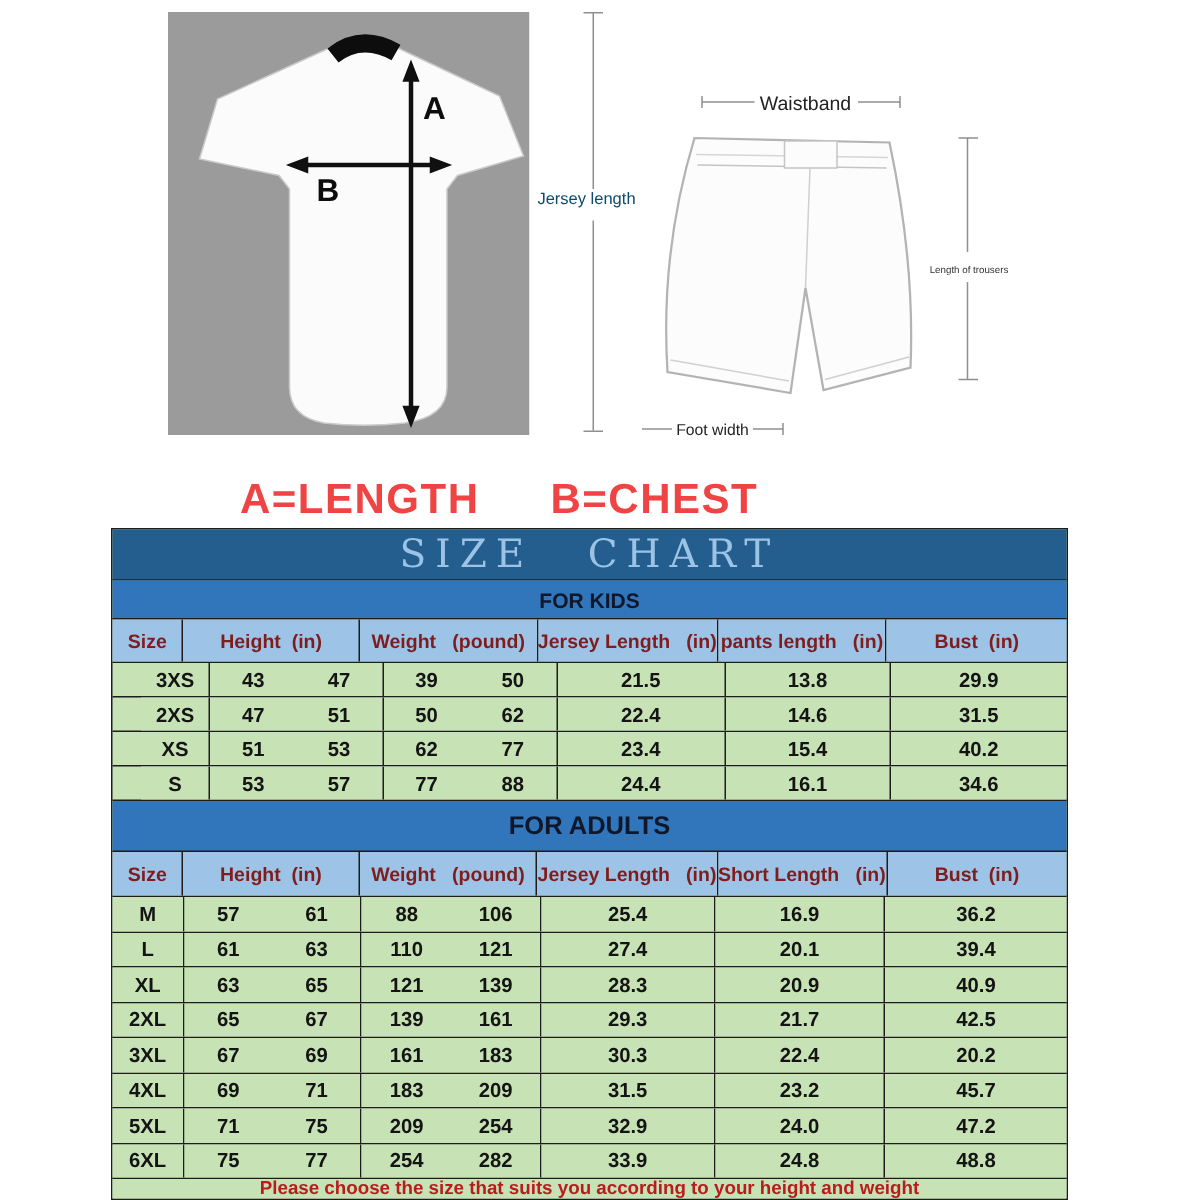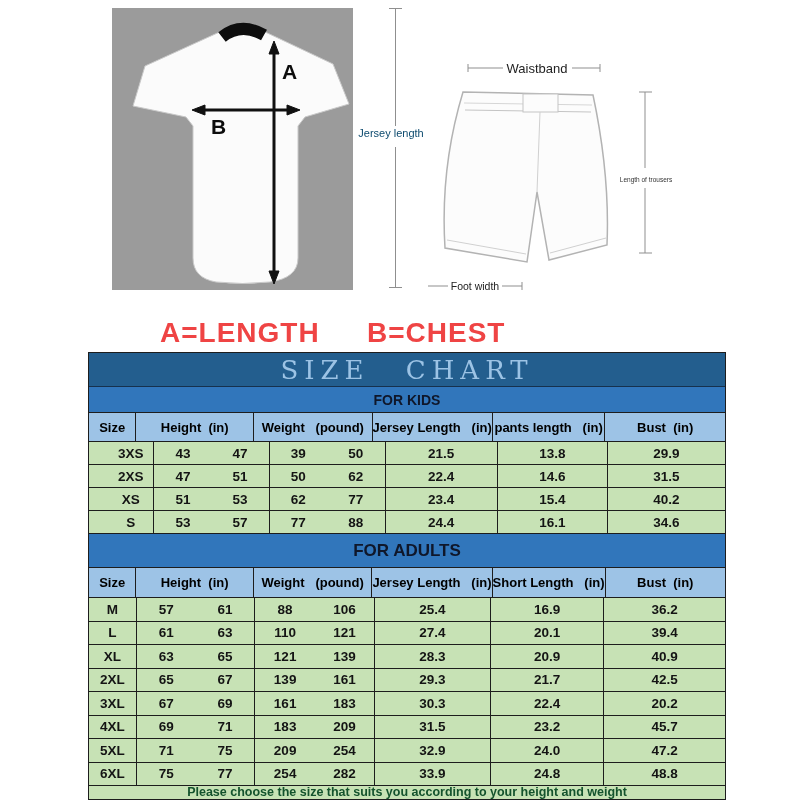--- a/index.html
+++ b/index.html
@@ -22,21 +22,21 @@
   
   .legend-a, .legend-b {
     position:absolute; top:317px; font-size:28px; font-weight:bold;
     color:#ef4444; letter-spacing:1px; white-space:nowrap;
   }
   .legend-a { left:160px; }
   .legend-b { left:367px; }
 
   
   .size-table {
-    position:absolute; left:88px; top:352px; width:638px; height:448px;
+    position:absolute; left:74px; top:352px; width:638px; height:448px;
     border:1px solid #1d1d1d; box-sizing:border-box; background:#c7e2b5;
   }
   .banner-title {
     height:34px; box-sizing:border-box; border-bottom:1px solid #16314d;
     background:#235e8e; color:#9cc3e5;
     font-family:"DejaVu Serif", serif; font-size:26px;
     letter-spacing:6px; word-spacing:22px;
     display:flex; align-items:center; justify-content:center;
   }
   .banner-section {
@@ -44,32 +44,32 @@
     background:#3176bb; color:#0f172a; font-weight:bold;
     display:flex; align-items:center; justify-content:center;
   }
   .banner-kids   { height:26px; font-size:14px; }
   .banner-adults { height:34px; font-size:17px; }
 
   .trow { display:grid; grid-template-columns:48fr 119fr 120fr 116fr 114fr 121fr;
           box-sizing:border-box; border-bottom:1px solid #1d1d1d; }
   .thead-kids   { height:29px; }
   .thead-adults { height:30px; }
-  .thead .tcell { background:#9dc3e6; color:#000000; font-weight:bold; font-size:13px; white-space:pre; }
+  .thead .tcell { background:#9dc3e6; color:#7f1d1d; font-weight:bold; font-size:13px; white-space:pre; }
   .tcell {
     box-sizing:border-box; display:flex; align-items:center; justify-content:center;
     background:#c7e2b5; color:#141414; font-weight:bold; font-size:13.5px;
   }
   .tcell:not(:last-child) { border-right:1px solid #1d1d1d; }
   .tcell.dual { padding:0; }
   .tcell.dual span { flex:1 1 50%; text-align:center; }
   #kids-rows .trow   { height:23px;padding-left:19px; }
   #adults-rows .trow { height:23.5px; }
   .tfooter {
-    height:13px; background:#c7e2b5; color:#14532d; font-weight:bold;
+    height:13px; background:#c7e2b5; color:#b91c1c; font-weight:bold;
     font-size:12.5px; line-height:13px; text-align:center; white-space:nowrap;
   }
   svg text { font-family:"Liberation Sans", sans-serif; }
 </style>
 </head>
 <body>
 
 <div class="abs" style="left:0;top:0;width:800px;height:310px;">
 
   <div class="photo">

